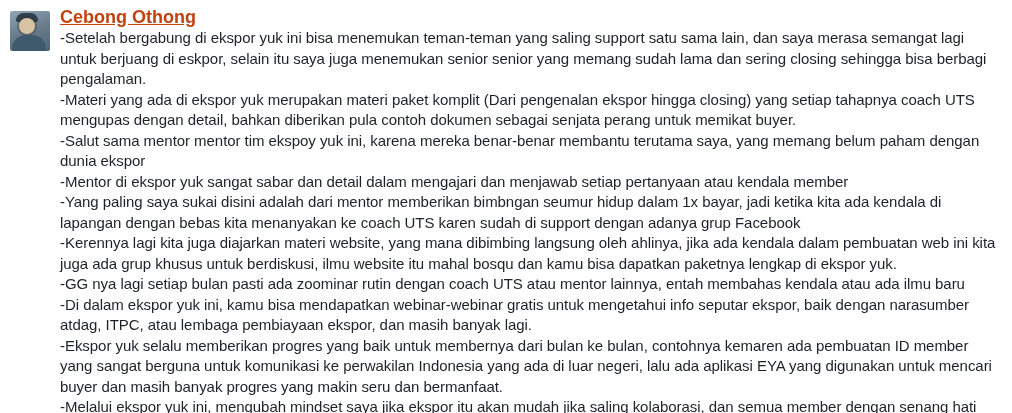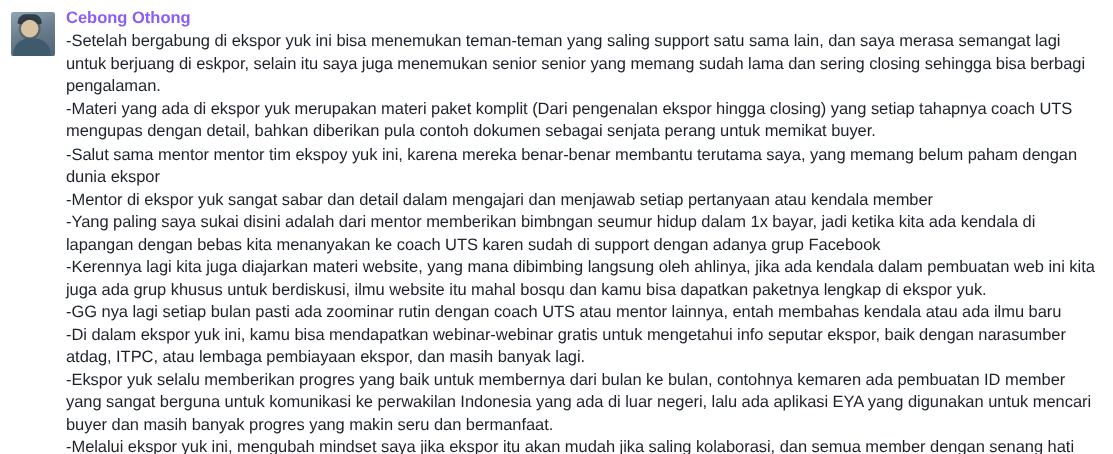--- a/index.html
+++ b/index.html
@@ -61,27 +61,28 @@
     background: #2f3f4c;
   }
 
   .content {
     flex: 1 1 auto;
     padding-left: 10px;
     min-width: 0;
   }
 
   .author {
-    font-size: 15px;
+    font-size: 18px;
     font-weight: bold;
-    color: #8b5cf6;
+    color: #c2410c;
     line-height: 18px;
     margin-bottom: 2px;
     display: inline-block;
     cursor: pointer;
+    text-decoration: underline;
   }
 
   .body-text {
     font-size: 15px;
     line-height: 20.5px;
     color: #1d2129;
     white-space: pre-wrap;
     word-wrap: break-word;
     letter-spacing: -0.05px;
   }

